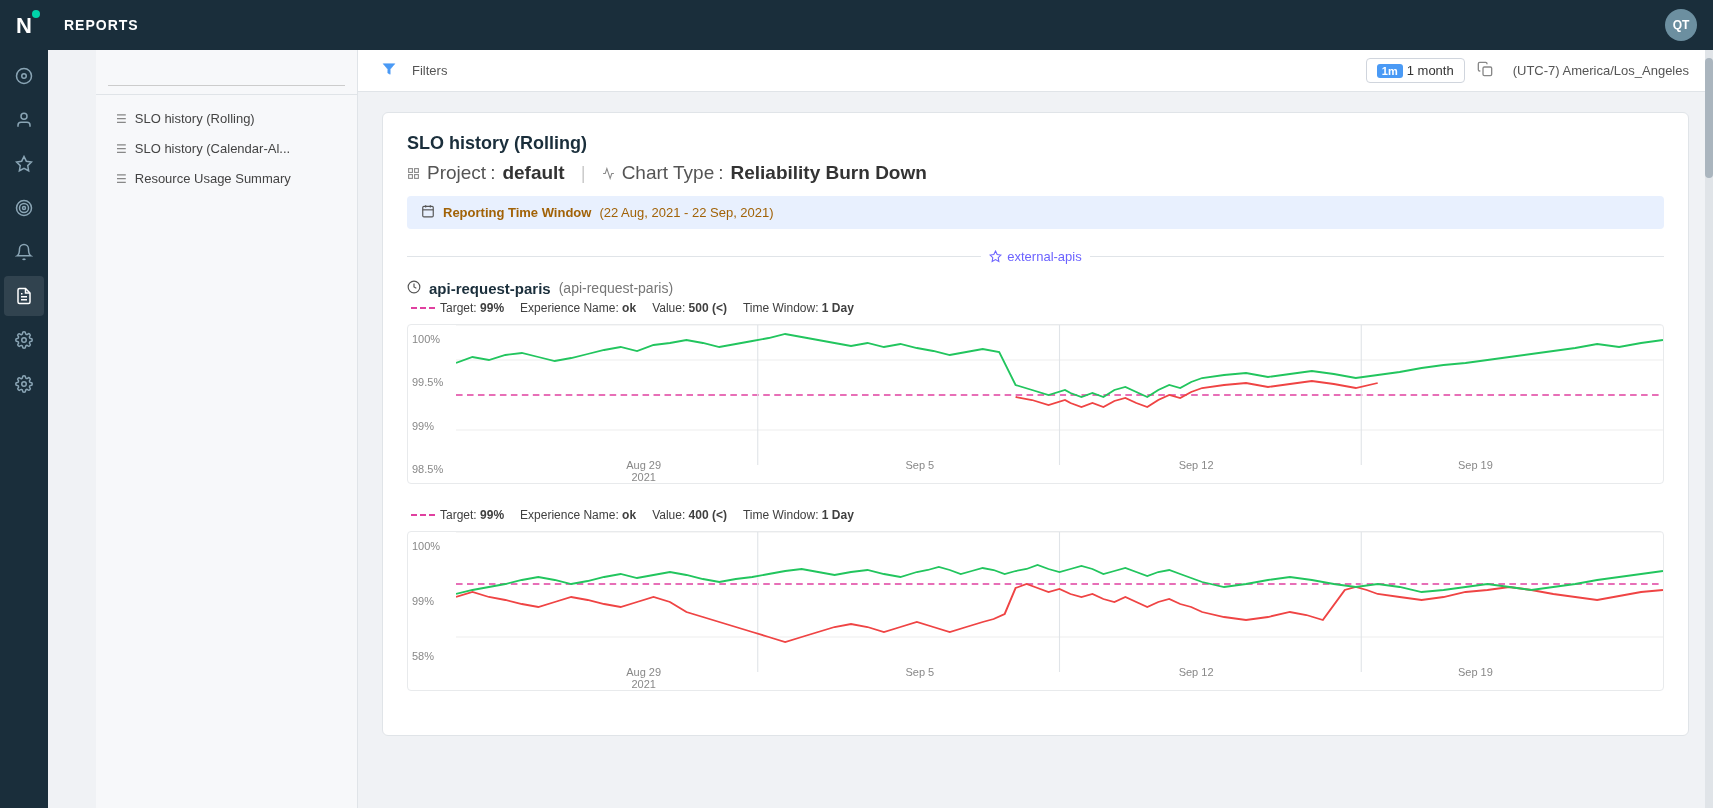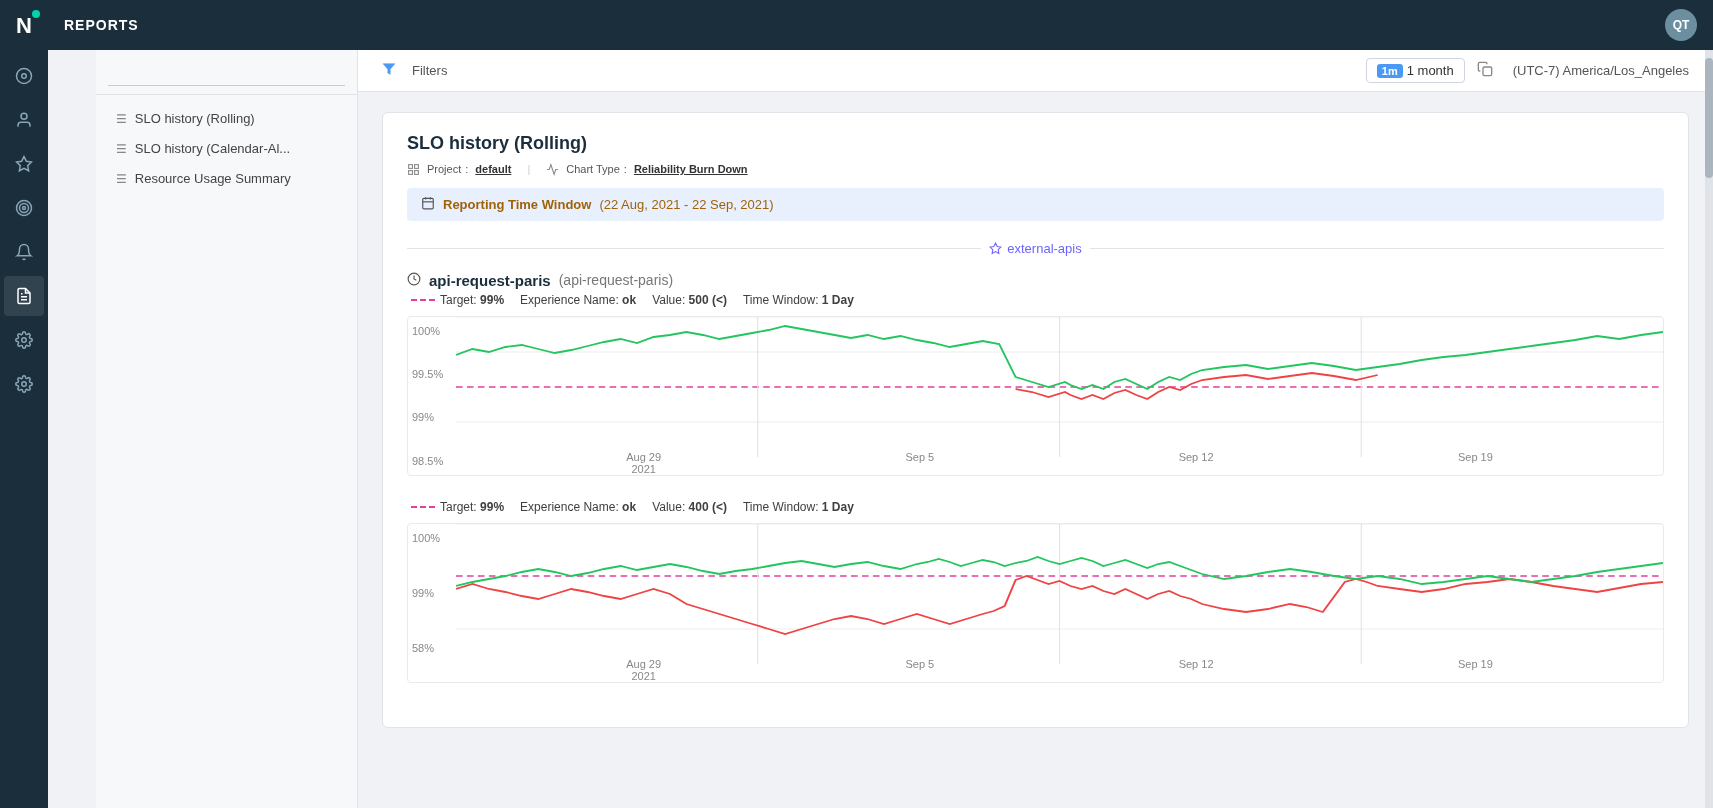--- a/index.html
+++ b/index.html
@@ -128,25 +128,25 @@
     .report-card {
       background: white; border-radius: 6px;
       border: 1px solid #e0e4e8;
       padding: 20px 24px;
     }
     .report-title {
       font-size: 18px; font-weight: 600; color: #1a2e3b; margin-bottom: 8px;
     }
     .report-meta {
       display: flex; align-items: center; gap: 16px;
-      font-size: 11px; color: #555; margin-bottom: 12px; flex-wrap: wrap;
+      font-size: 19px; color: #555; margin-bottom: 12px; flex-wrap: wrap;
     }
     .report-meta .meta-item { display: flex; align-items: center; gap: 4px; }
     .meta-sep { color: #ccc; }
-    .meta-bold { font-weight: 700; color: #333; text-decoration: underline; }
+    .meta-bold { font-weight: 700; color: #333; }
 
     .time-window-bar {
       background: #e8f0fe; border-radius: 4px;
       padding: 8px 14px; display: flex; align-items: center; gap: 8px;
       font-size: 13px; color: #a16207; margin-bottom: 20px;
     }
     .cal-icon { color: #555; font-size: 14px; }
 
     .section-divider {
       display: flex; align-items: center; gap: 8px;

